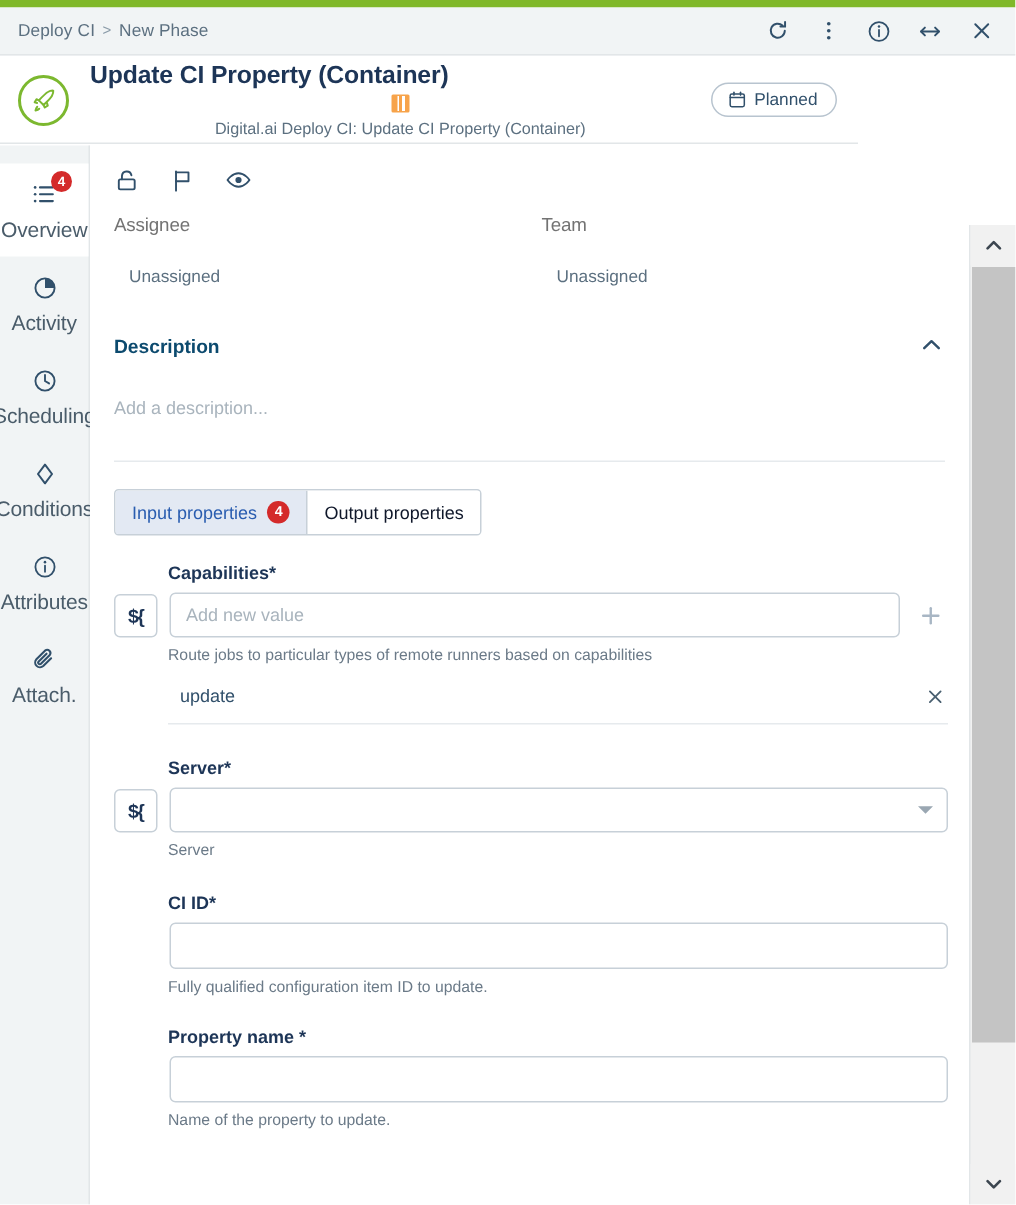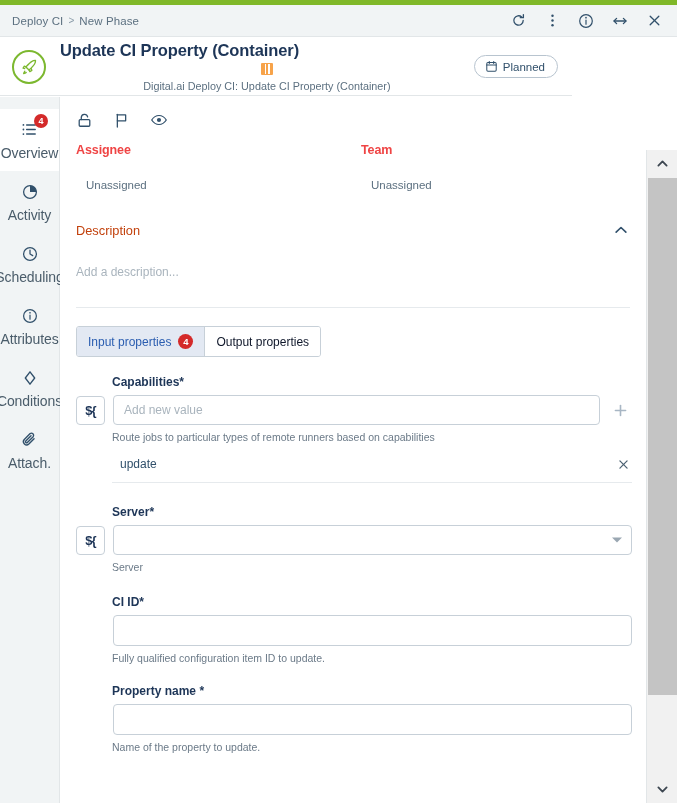--- a/index.html
+++ b/index.html
@@ -124,33 +124,33 @@
     display: flex; align-items: center; gap: 20px;
     padding: 14px 0 10px 16px;
   }
   .tb-icon { cursor: pointer; color: #31506b; display:flex; }
 
   .two-col {
     display: flex; padding: 4px 0 0 16px;
   }
   .col { width: 285px; }
   .col-head {
-    font-size: 12.5px; font-weight: bold; color: #ef4444; letter-spacing: -.1px;
+    font-size: 12.5px; font-weight: normal; color: #737373; letter-spacing: -.1px;
   }
   .col-val {
     margin-top: 22px; padding-left: 10px;
     font-size: 11.5px; color: #5c7080;
   }
 
   .section-row {
     display: flex; align-items: center;
     margin: 30px 16px 0 16px;
     padding-bottom: 4px;
   }
-  .section-title { font-size: 12.8px; font-weight: normal; color: #c2410c; }
+  .section-title { font-size: 12.8px; font-weight: bold; color: #0c4a6e; }
   .section-chevron { margin-left: auto; color: #31506b; cursor: pointer; display:flex; }
 
   .desc-placeholder {
     margin: 22px 16px 0 16px;
     font-size: 12px; color: #a9b4bd;
   }
 
   .hr {
     margin: 28px 16px 0 16px;
     border-top: 1px solid #e6eaed;
@@ -355,36 +355,36 @@
       <svg width="18" height="18" viewBox="0 0 20 20" fill="none" stroke="#31506b" stroke-width="1.4" stroke-linecap="round">
         <circle cx="10" cy="10" r="7.1"></circle>
           <path d="M10 5.6V10l3 1.8"></path>
       </svg>
     </span>
     <span class="rail-label">Scheduling</span>
   </div>
 
   <div class="rail-item">
     <span class="rail-icon">
+      <svg width="18" height="18" viewBox="0 0 20 20" fill="none" stroke="#31506b" stroke-width="1.5" stroke-linejoin="round">
+        <path d="M10 3.1 15.2 10 10 16.9 4.8 10z"></path>
+      </svg>
+    </span>
+    <span class="rail-label">Conditions</span>
+  </div>
+
+  <div class="rail-item">
+    <span class="rail-icon">
       <svg width="18" height="18" viewBox="0 0 20 20" fill="none" stroke="#31506b" stroke-width="1.35">
         <circle cx="10" cy="10" r="7.1"></circle>
           <path d="M10 9v4.6" stroke-linecap="round"></path>
           <circle cx="10" cy="6.4" r=".95" fill="#31506b" stroke="none"></circle>
       </svg>
     </span>
     <span class="rail-label">Attributes</span>
-  </div>
-
-  <div class="rail-item">
-    <span class="rail-icon">
-      <svg width="18" height="18" viewBox="0 0 20 20" fill="none" stroke="#31506b" stroke-width="1.5" stroke-linejoin="round">
-        <path d="M10 3.1 15.2 10 10 16.9 4.8 10z"></path>
-      </svg>
-    </span>
-    <span class="rail-label">Conditions</span>
   </div>
 
   <div class="rail-item">
     <span class="rail-icon">
       <svg width="19" height="19" viewBox="0 0 20 20" fill="none" stroke="#31506b" stroke-width="1.45" stroke-linecap="round" stroke-linejoin="round">
         <path d="M14.8 9.3 9.3 14.8a3.4 3.4 0 0 1-4.8-4.8l6.2-6.2a2.3 2.3 0 0 1 3.2 3.2l-6.2 6.2a1.1 1.1 0 0 1-1.6-1.6l5.5-5.5"></path>
       </svg>
     </span>
     <span class="rail-label">Attach.</span>
   </div>

